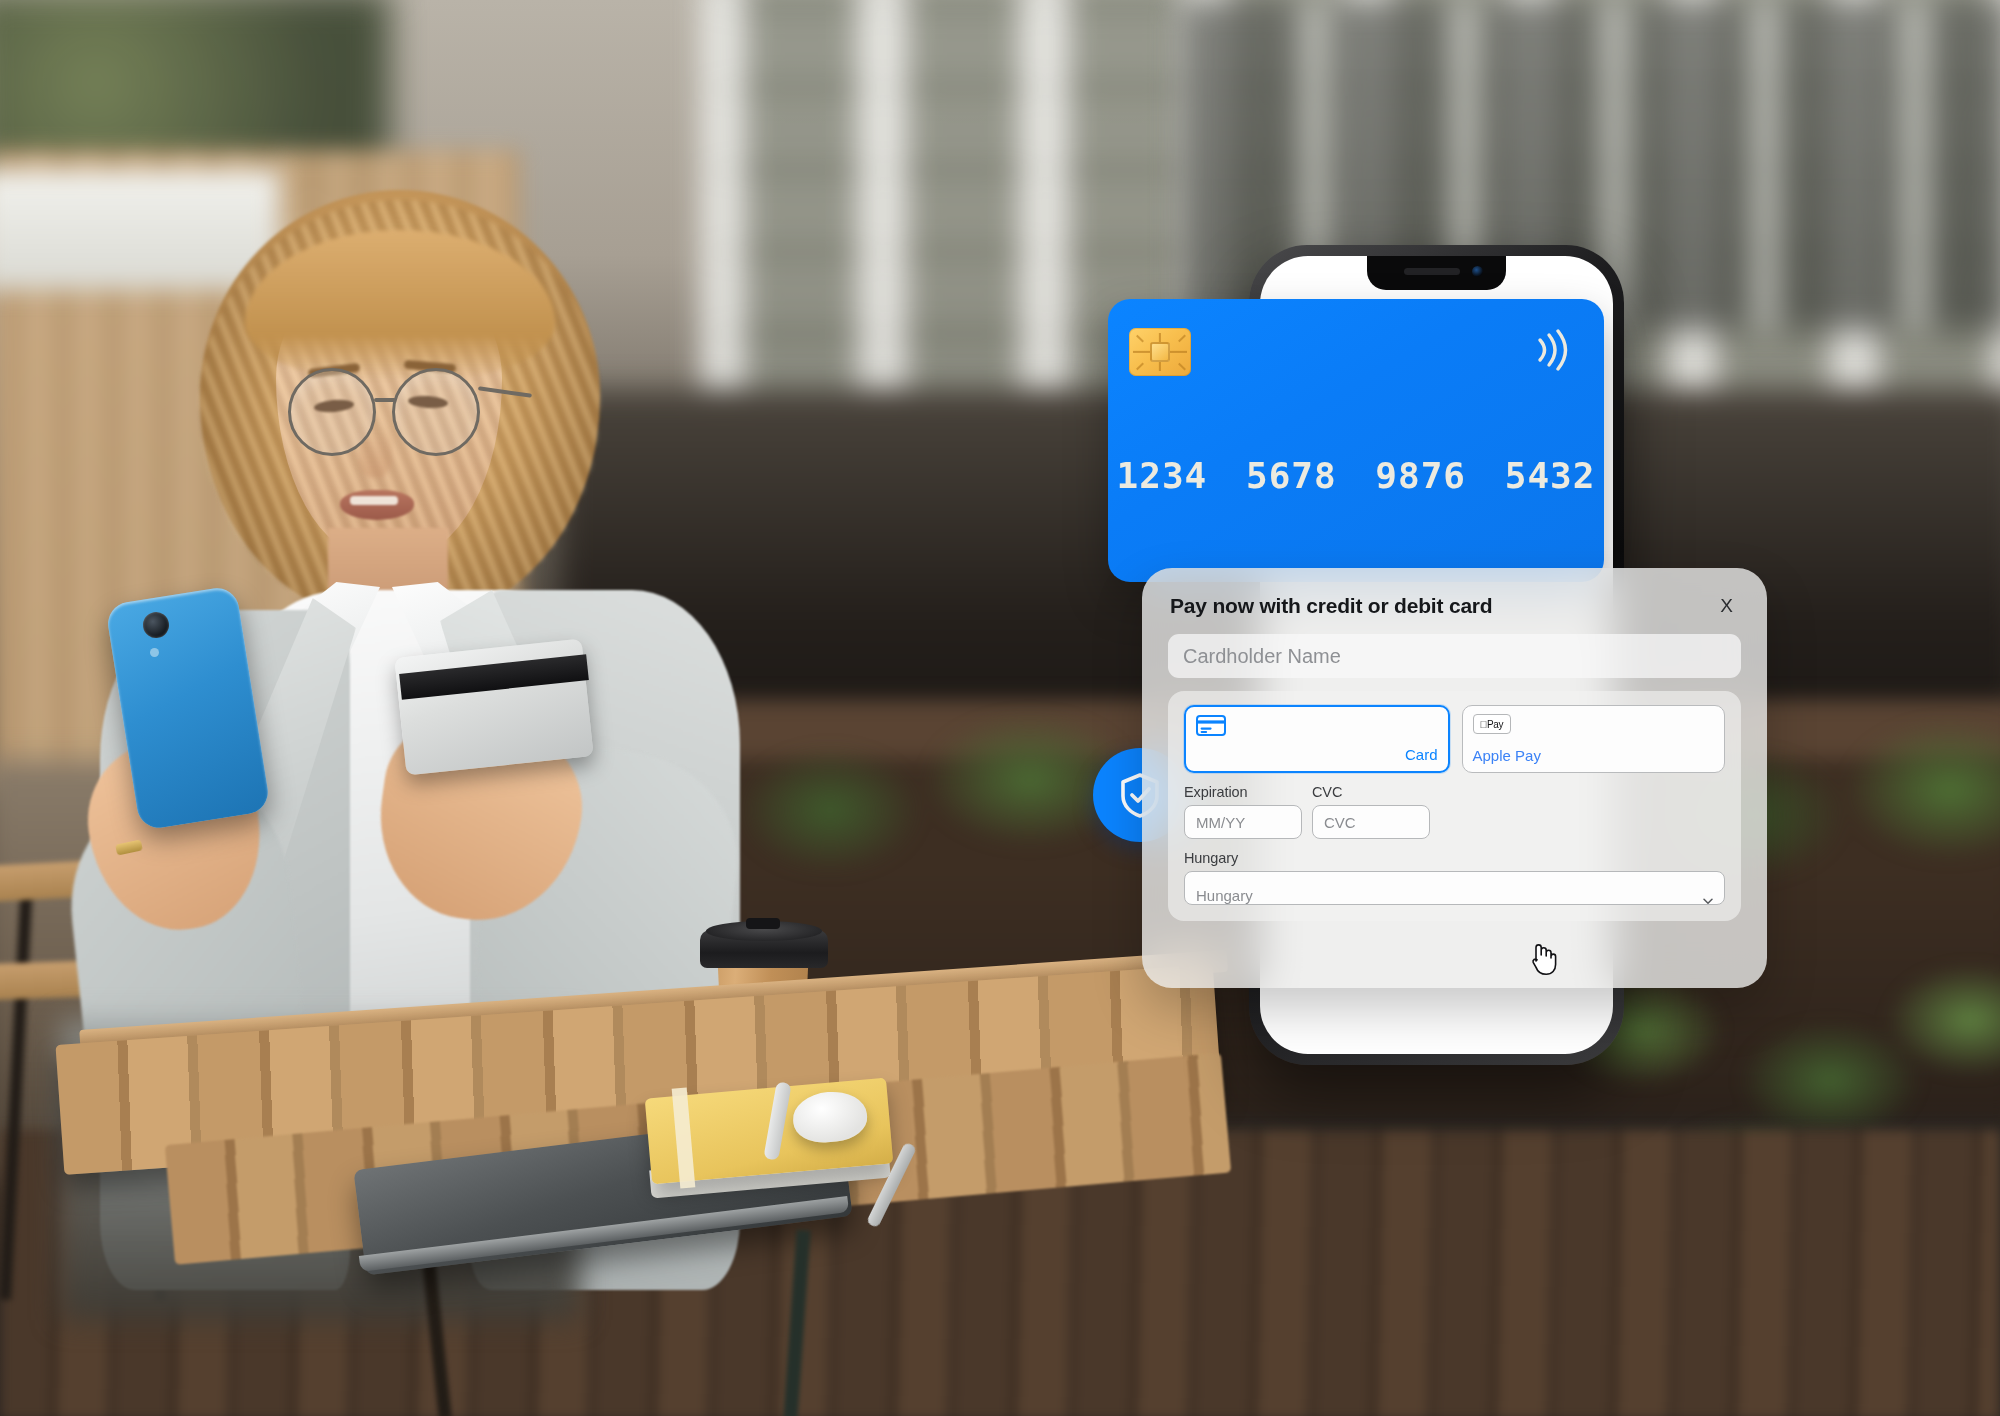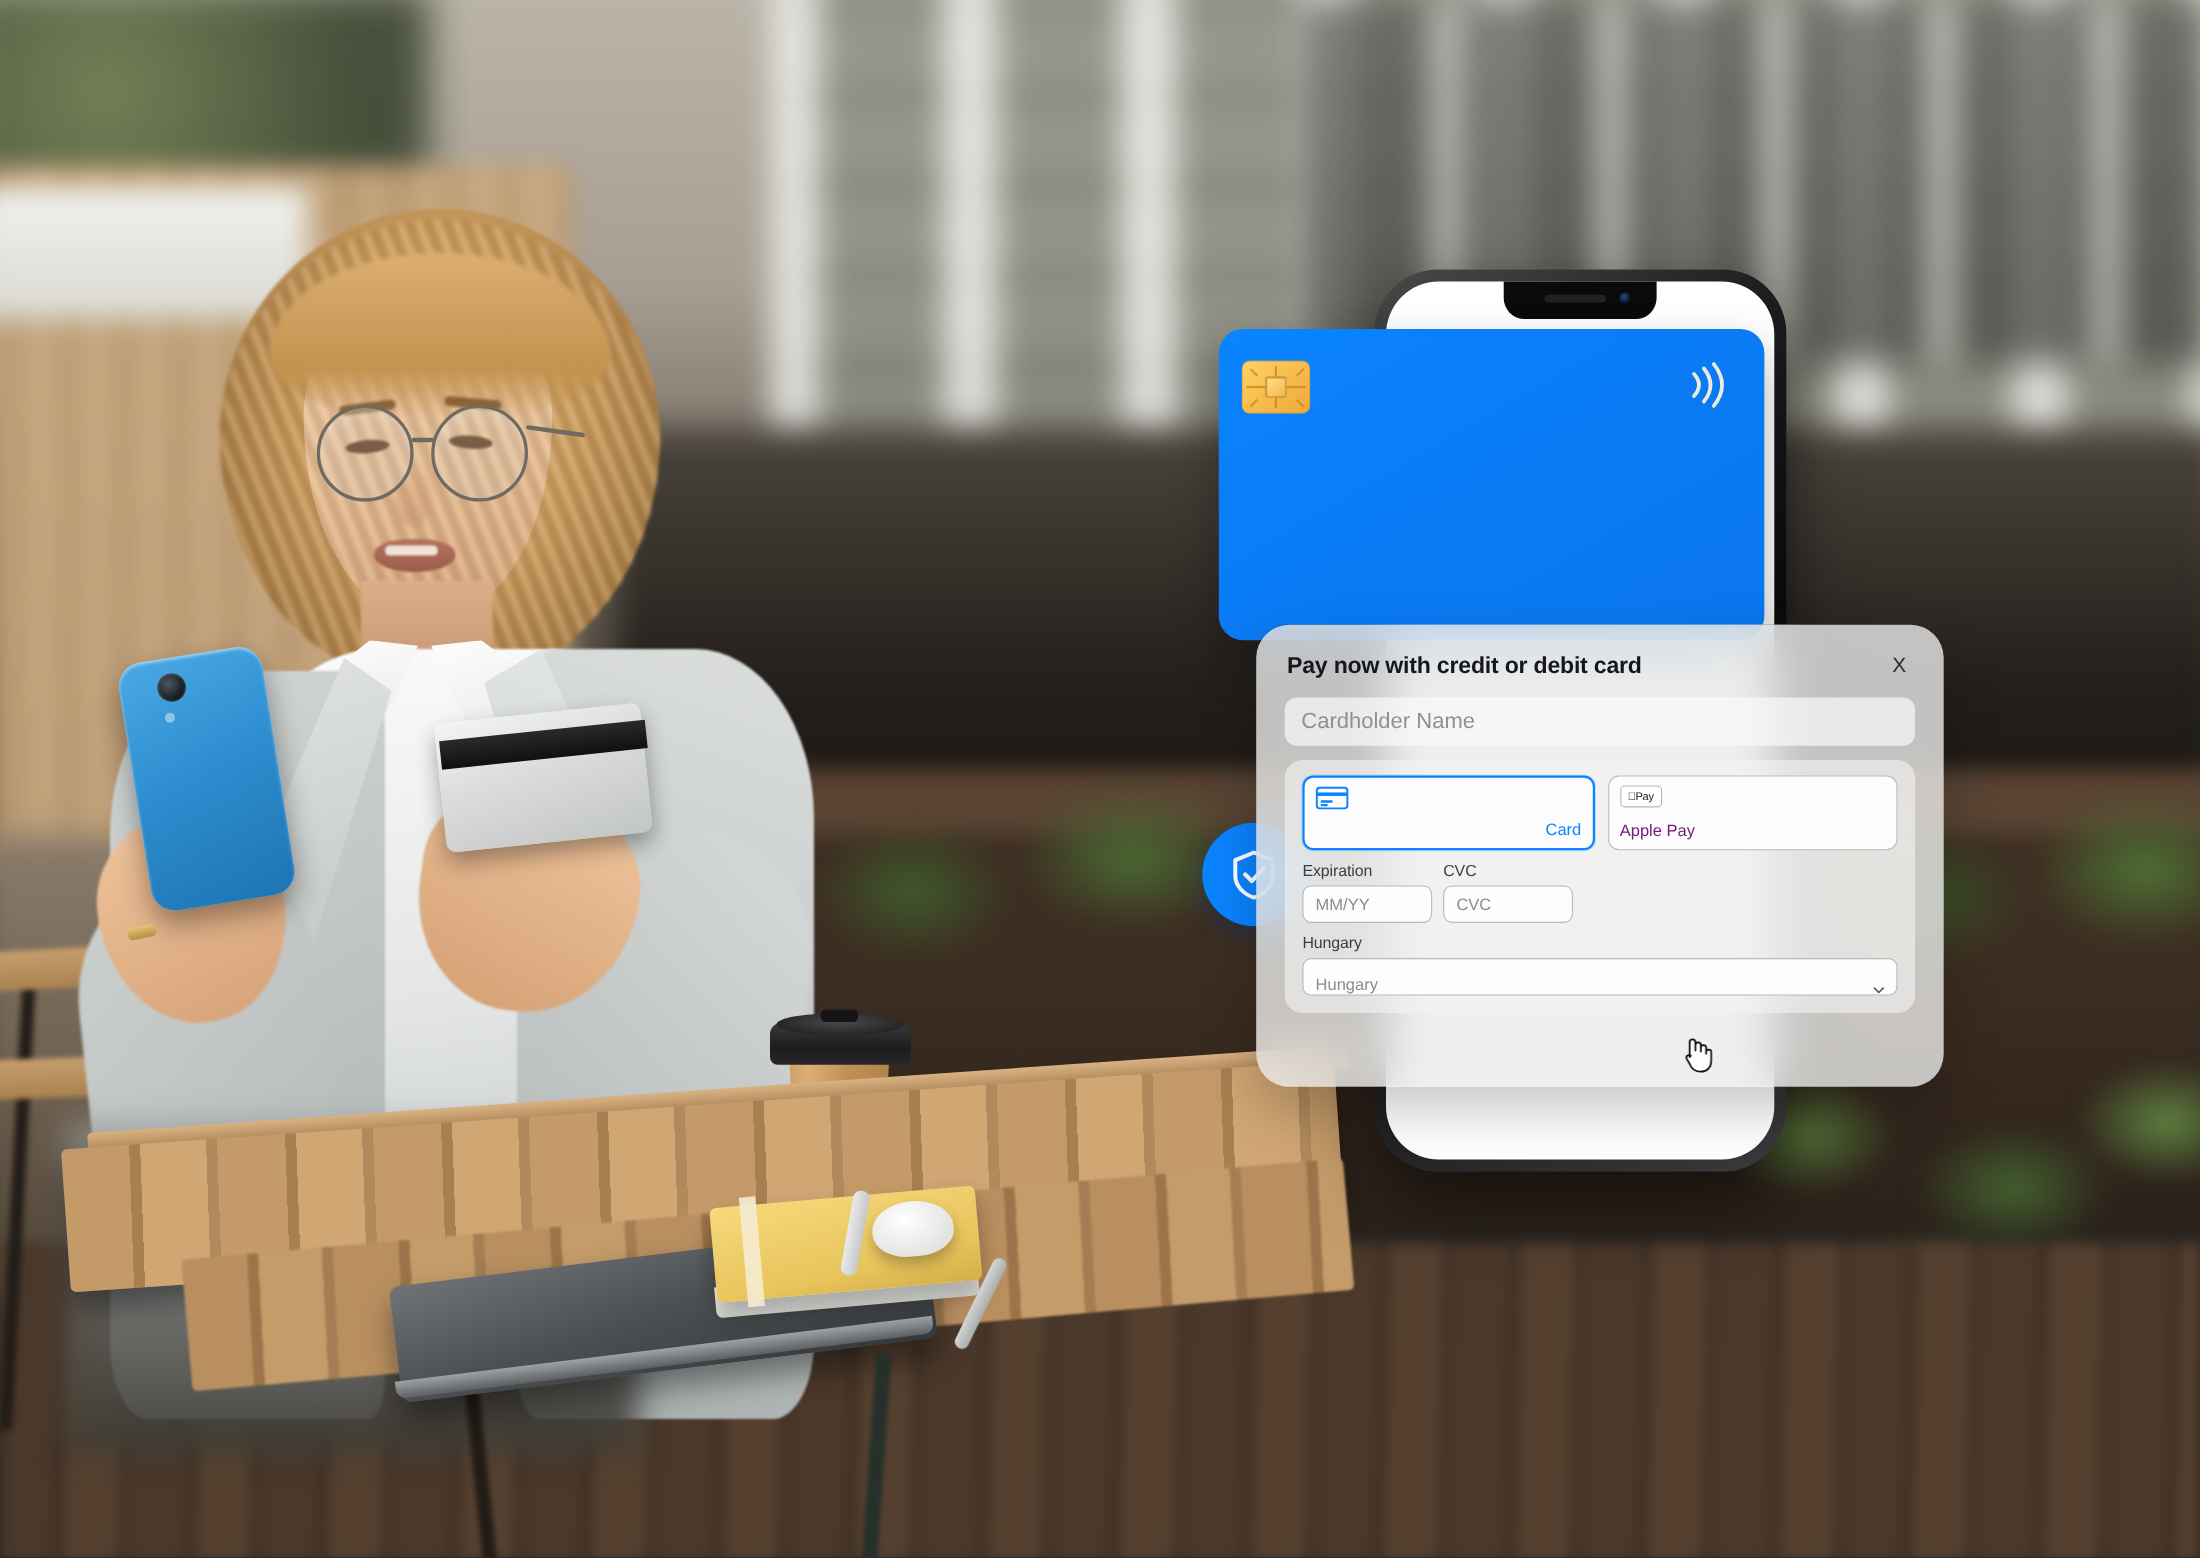--- a/index.html
+++ b/index.html
@@ -515,21 +515,21 @@
   .method {
     flex: 1; height: 68px; border-radius: 10px;
     background: #fdfdfd; border: 1.6px solid #b9bbbd;
     padding: 8px 10px; display: flex; flex-direction: column; justify-content: space-between;
     cursor: pointer;
   }
   .method.selected {
     border: 2.4px solid #0b84ff;
     box-shadow: 0 0 0 1px rgba(11,132,255,.18);
   }
-  .method-label { font-size: 15px; color: #701a75; }
+  .method-label { font-size: 15px; color: #3b82f6; }
   .method.selected .method-label { color: #0b84ff; text-align: right; }
   .applepay-badge {
     width: 38px; height: 20px; border: 1.3px solid #b5b7b9; border-radius: 4px;
     display: flex; align-items: center; justify-content: center;
     font-size: 10px; color: #141416; background: #fff; letter-spacing: -.3px;
   }
 
   .field-row { display: flex; gap: 10px; margin-top: 11px; }
   .field-col { display: flex; flex-direction: column; }
   .fc-card { flex: 1 1 auto; }
@@ -659,20 +659,21 @@
   <div class="contactless">
     <svg viewBox="0 0 42 48" width="42" height="48">
       <g fill="none" stroke="#ece9dd" stroke-width="3.4" stroke-linecap="round">
         <path d="M10 14 Q19 24 10 34"></path>
         <path d="M19 9 Q31 24 19 39"></path>
         <path d="M28 5 Q43 24 28 43"></path>
       </g>
     </svg>
   </div>
 
+  <div class="card-number">1234 5678 9876 5432</div>
 
   <div class="shield-badge">
     <svg viewBox="0 0 44 48" width="44" height="48">
       <path d="M22 4 L39 11 V25 C39 35 31 42 22 45 C13 42 5 35 5 25 V11 Z" fill="none" stroke="#ffffff" stroke-width="3.6" stroke-linejoin="round"></path>
       <path d="M14 24 L20 30 L31 18" fill="none" stroke="#ffffff" stroke-width="3.8" stroke-linecap="round" stroke-linejoin="round"></path>
     </svg>
   </div>
 
   <div class="modal">
 

